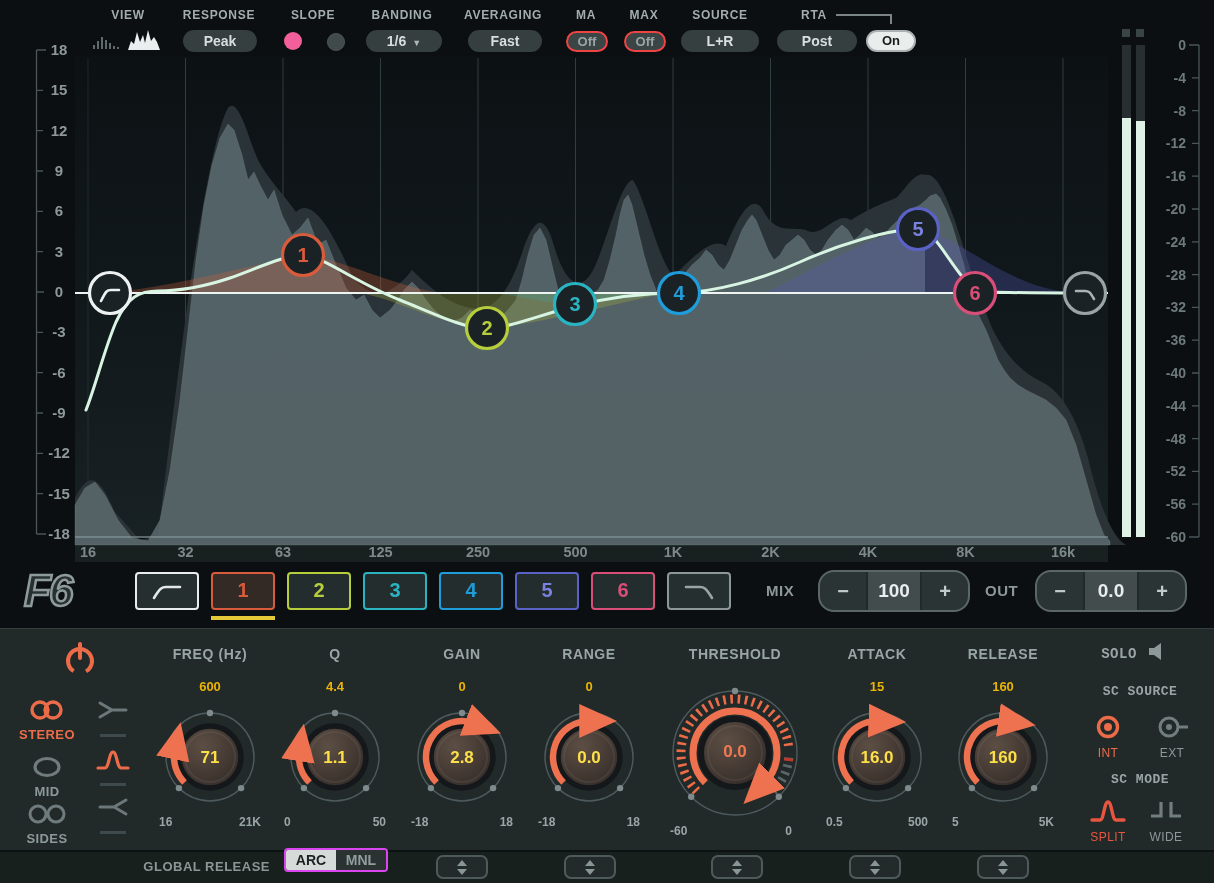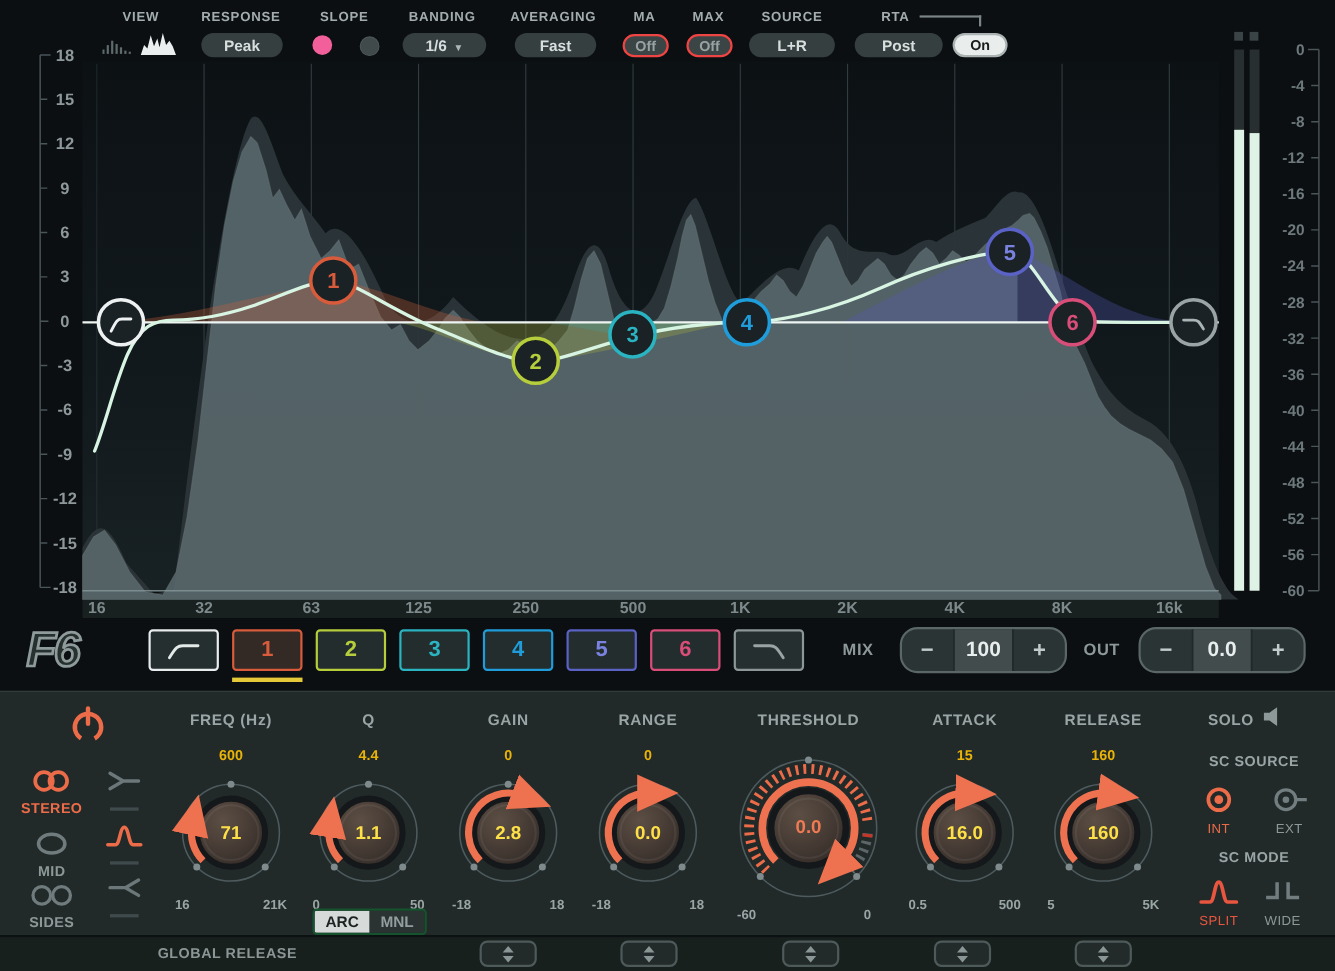--- a/index.html
+++ b/index.html
@@ -37,26 +37,26 @@
   .klabel{position:absolute;top:646px;transform:translateX(-50%);font-weight:bold;font-size:14px;
           color:#9aa5a5;letter-spacing:.6px;white-space:nowrap;}
   .ktop{position:absolute;top:679px;transform:translateX(-50%);font-weight:bold;font-size:13px;color:#eab308;}
   .knob{position:absolute;width:110px;height:132px;}
   .kminmax{position:absolute;left:0;top:113px;width:110px;display:flex;justify-content:space-between;
            padding:0 4px;box-sizing:border-box;font-weight:bold;font-size:12px;color:#9aa5a5;}
   .kval{position:absolute;left:0;top:46px;width:110px;text-align:center;font-weight:bold;font-size:17px;
         color:#fde047;}
   .chlabel{position:absolute;transform:translateX(-50%);font-weight:bold;font-size:13px;letter-spacing:.4px;}
   .sclabel{position:absolute;transform:translateX(-50%);font-weight:bold;font-size:13px;color:#9aa5a5;
-           letter-spacing:.5px;white-space:nowrap;}
+           letter-spacing:.5px;white-space:nowrap;font-family:Liberation Mono, monospace;}
   .scbtn-label{position:absolute;transform:translateX(-50%);font-weight:normal;font-size:12px;letter-spacing:.4px;}
   
   .footer{position:absolute;left:0;top:850px;width:1214px;height:33px;background:#18201e;
           border-top:2px solid #0c1111;box-sizing:border-box;}
-  .toggle{position:absolute;left:284px;top:826px;width:104px;height:24px;border:2px solid #14532d;
+  .toggle{position:absolute;left:284px;top:848px;width:104px;height:24px;border:2px solid #d946ef;
           border-radius:4px;display:flex;box-sizing:border-box;overflow:hidden;}
   .tog-a{width:50px;background:#d6dbda;color:#1b2121;font-weight:bold;font-size:14px;line-height:20px;text-align:center;}
   .tog-b{width:50px;background:#2a3332;color:#929d9d;font-weight:bold;font-size:14px;line-height:20px;text-align:center;}
   .fstep{position:absolute;top:855px;width:52px;height:24px;border:2px solid #4e5a5a;border-radius:7px;
          background:#222b2a;box-sizing:border-box;display:flex;flex-direction:column;align-items:center;
          justify-content:center;gap:3px;}
   .tri-up{width:0;height:0;border-left:5px solid transparent;border-right:5px solid transparent;
           border-bottom:6px solid #8a9595;}
   .tri-down{width:0;height:0;border-left:5px solid transparent;border-right:5px solid transparent;
             border-top:6px solid #8a9595;}

